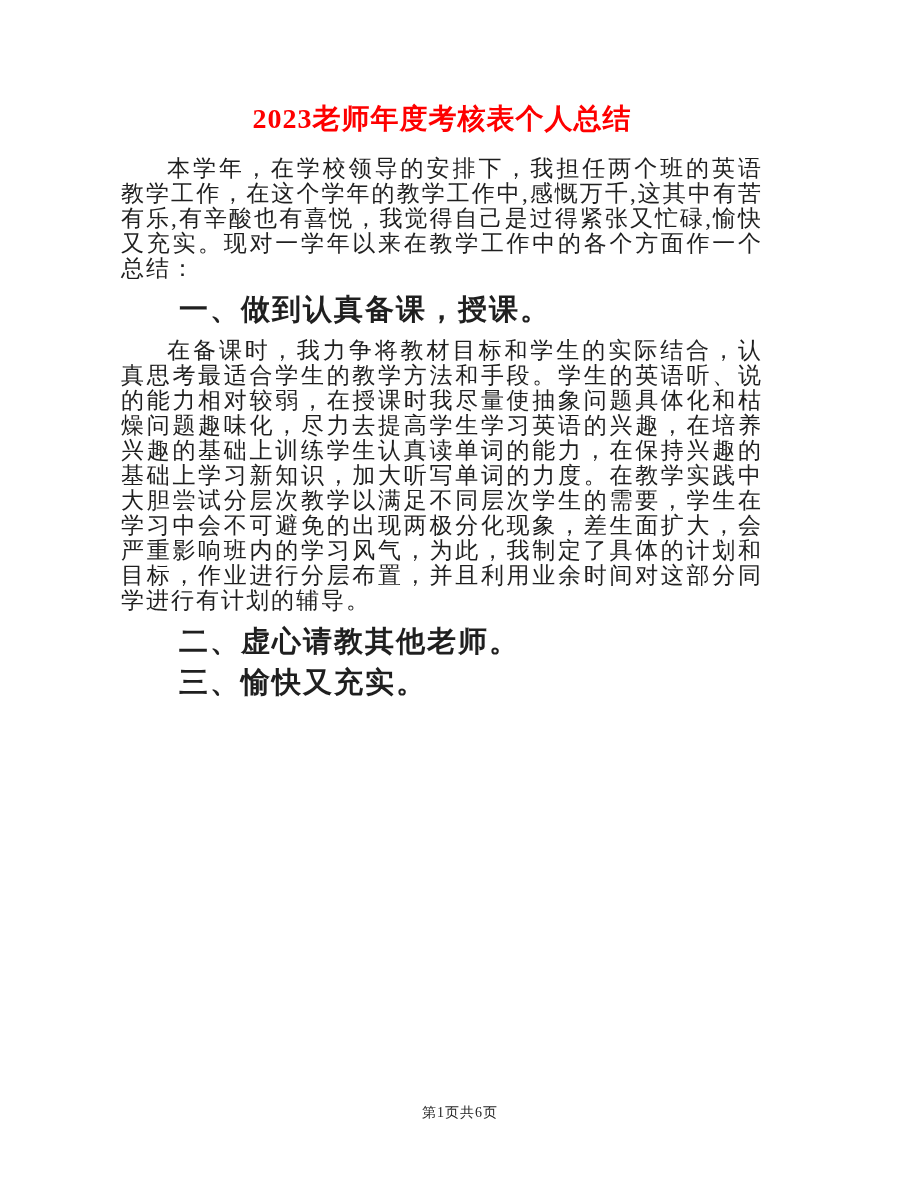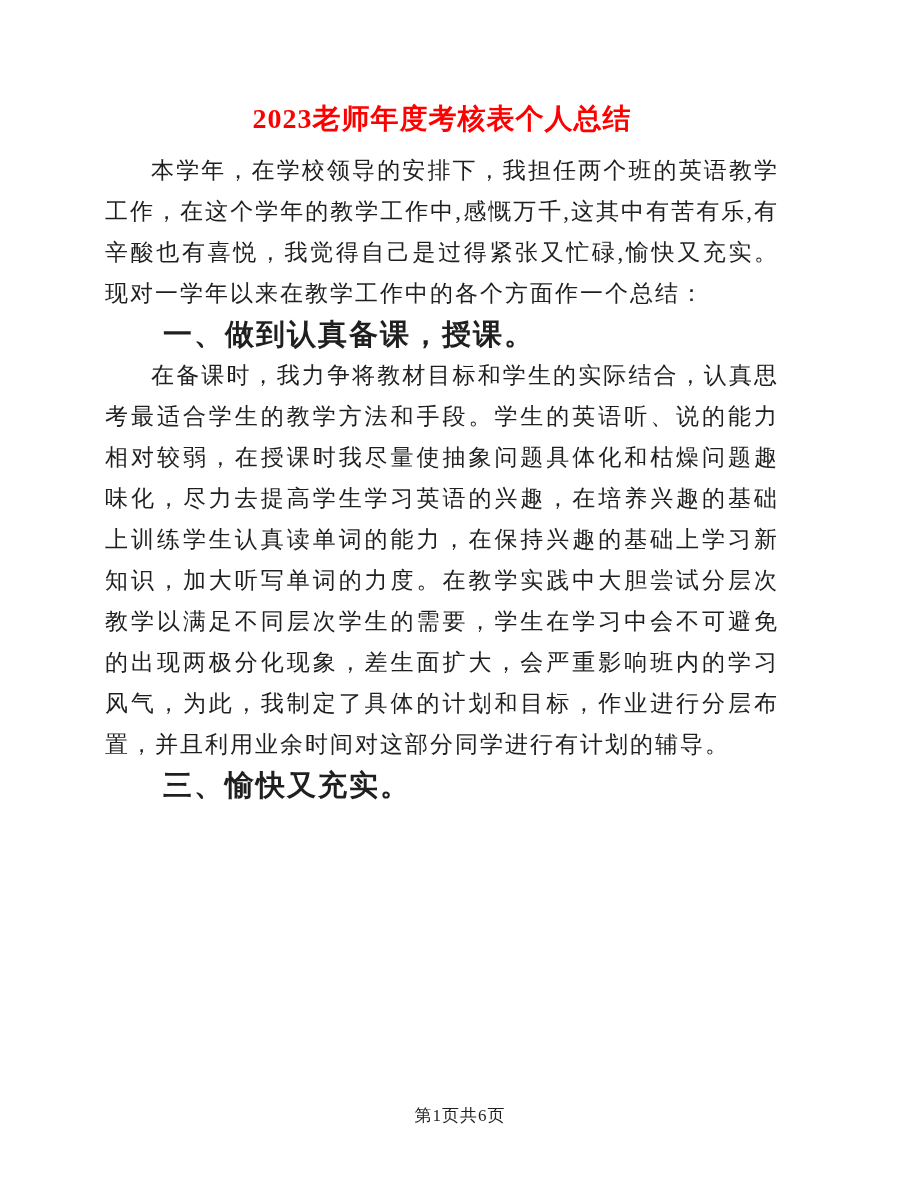--- a/index.html
+++ b/index.html
@@ -21,57 +21,58 @@
   .doc-title {
     margin: 0 0 10px 0;
     color: #fe0000;
     font-size: 28px;
     font-weight: bold;
     line-height: 42px;
     text-align: center;
     letter-spacing: 1px;
   }
   .para, .heading {
-    margin: 0;
+    margin: 16px;
     font-size: 23px;
-    line-height: 41px;
+    line-height: 25px;
     color: #1f1f1f;
     text-align: justify;
     text-indent: 2em;
     letter-spacing: 2px;
     word-break: break-all;
   }
   .heading {
     font-weight: bold;
     font-size: 29px;
   }
   .footer {
     position: absolute;
     left: 0;
     right: 0;
     top: 1104px;
     text-align: center;
-    font-size: 17px;
+    font-size: 14px;
     color: #1f1f1f;
     letter-spacing: 1px;
   }
 </style>
 </head>
 <body>
 
 <div class="page">
   <div class="doc">
     <h1 class="doc-title">2023老师年度考核表个人总结</h1>
 
     <p class="para">本学年，在学校领导的安排下，我担任两个班的英语教学工作，在这个学年的教学工作中,感慨万千,这其中有苦有乐,有辛酸也有喜悦，我觉得自己是过得紧张又忙碌,愉快又充实。现对一学年以来在教学工作中的各个方面作一个总结：</p>
 
     <h2 class="heading">一、做到认真备课，授课。</h2>
 
     <p class="para">在备课时，我力争将教材目标和学生的实际结合，认真思考最适合学生的教学方法和手段。学生的英语听、说的能力相对较弱，在授课时我尽量使抽象问题具体化和枯燥问题趣味化，尽力去提高学生学习英语的兴趣，在培养兴趣的基础上训练学生认真读单词的能力，在保持兴趣的基础上学习新知识，加大听写单词的力度。在教学实践中大胆尝试分层次教学以满足不同层次学生的需要，学生在学习中会不可避免的出现两极分化现象，差生面扩大，会严重影响班内的学习风气，为此，我制定了具体的计划和目标，作业进行分层布置，并且利用业余时间对这部分同学进行有计划的辅导。</p>
 
+    <h2 class="heading">二、虚心请教其他老师。</h2>
 
 
     <h2 class="heading">三、愉快又充实。</h2>
 
   </div>
 
   <div class="footer">第1页共6页</div>
 </div>
 
 </body></html>

